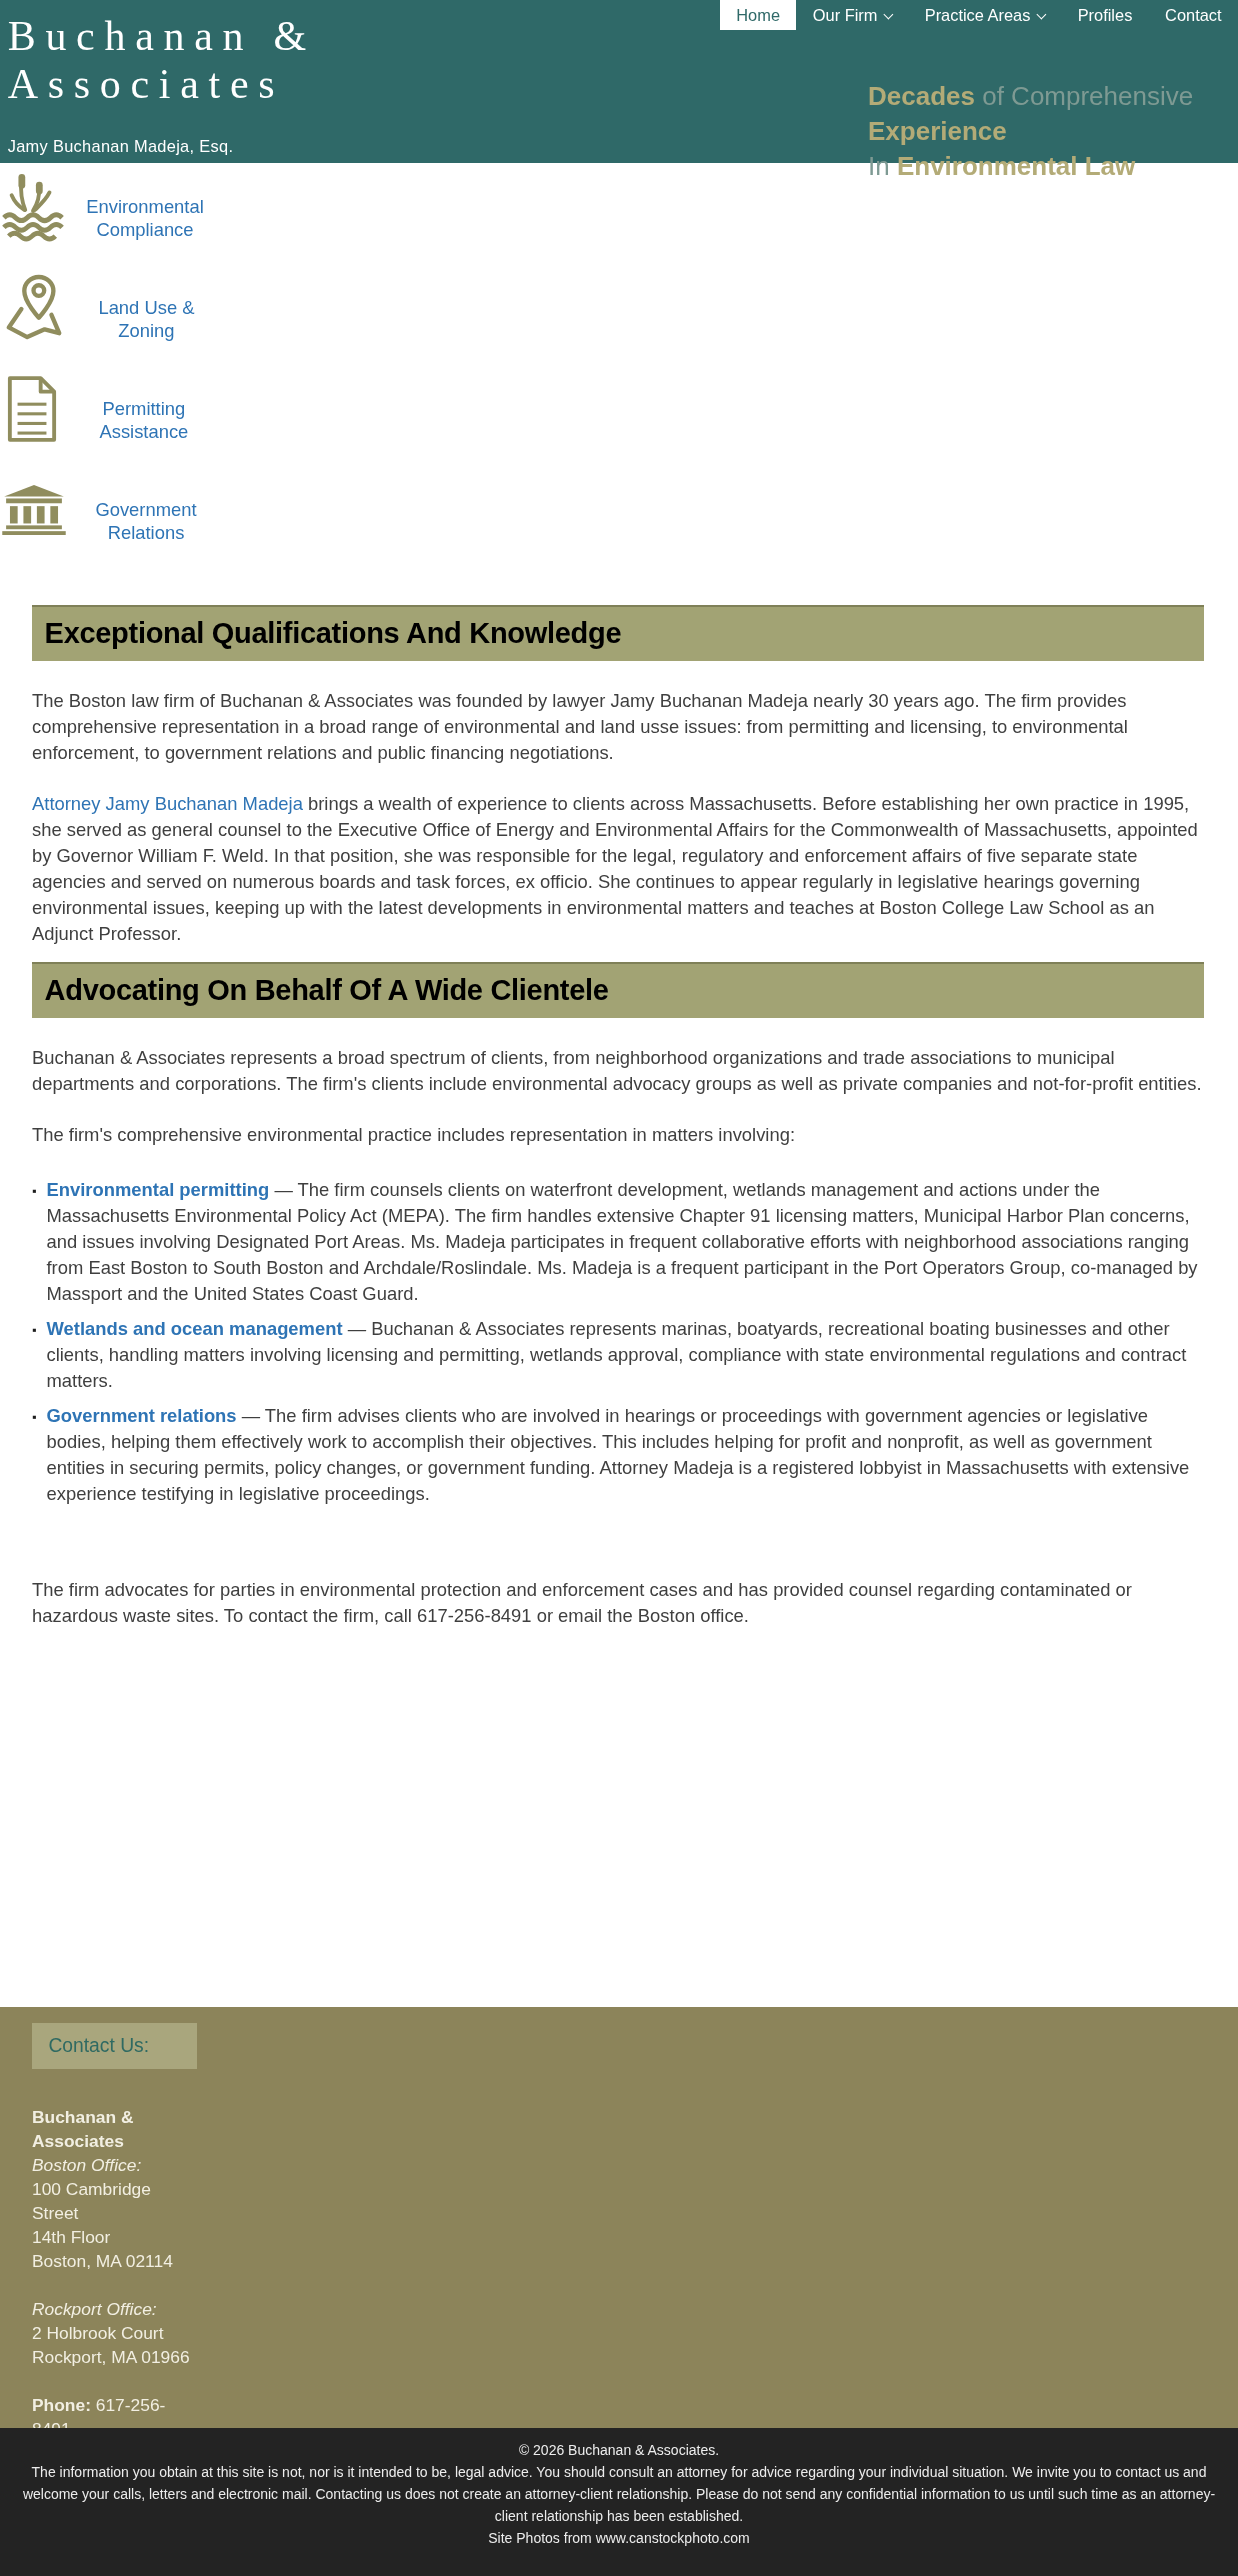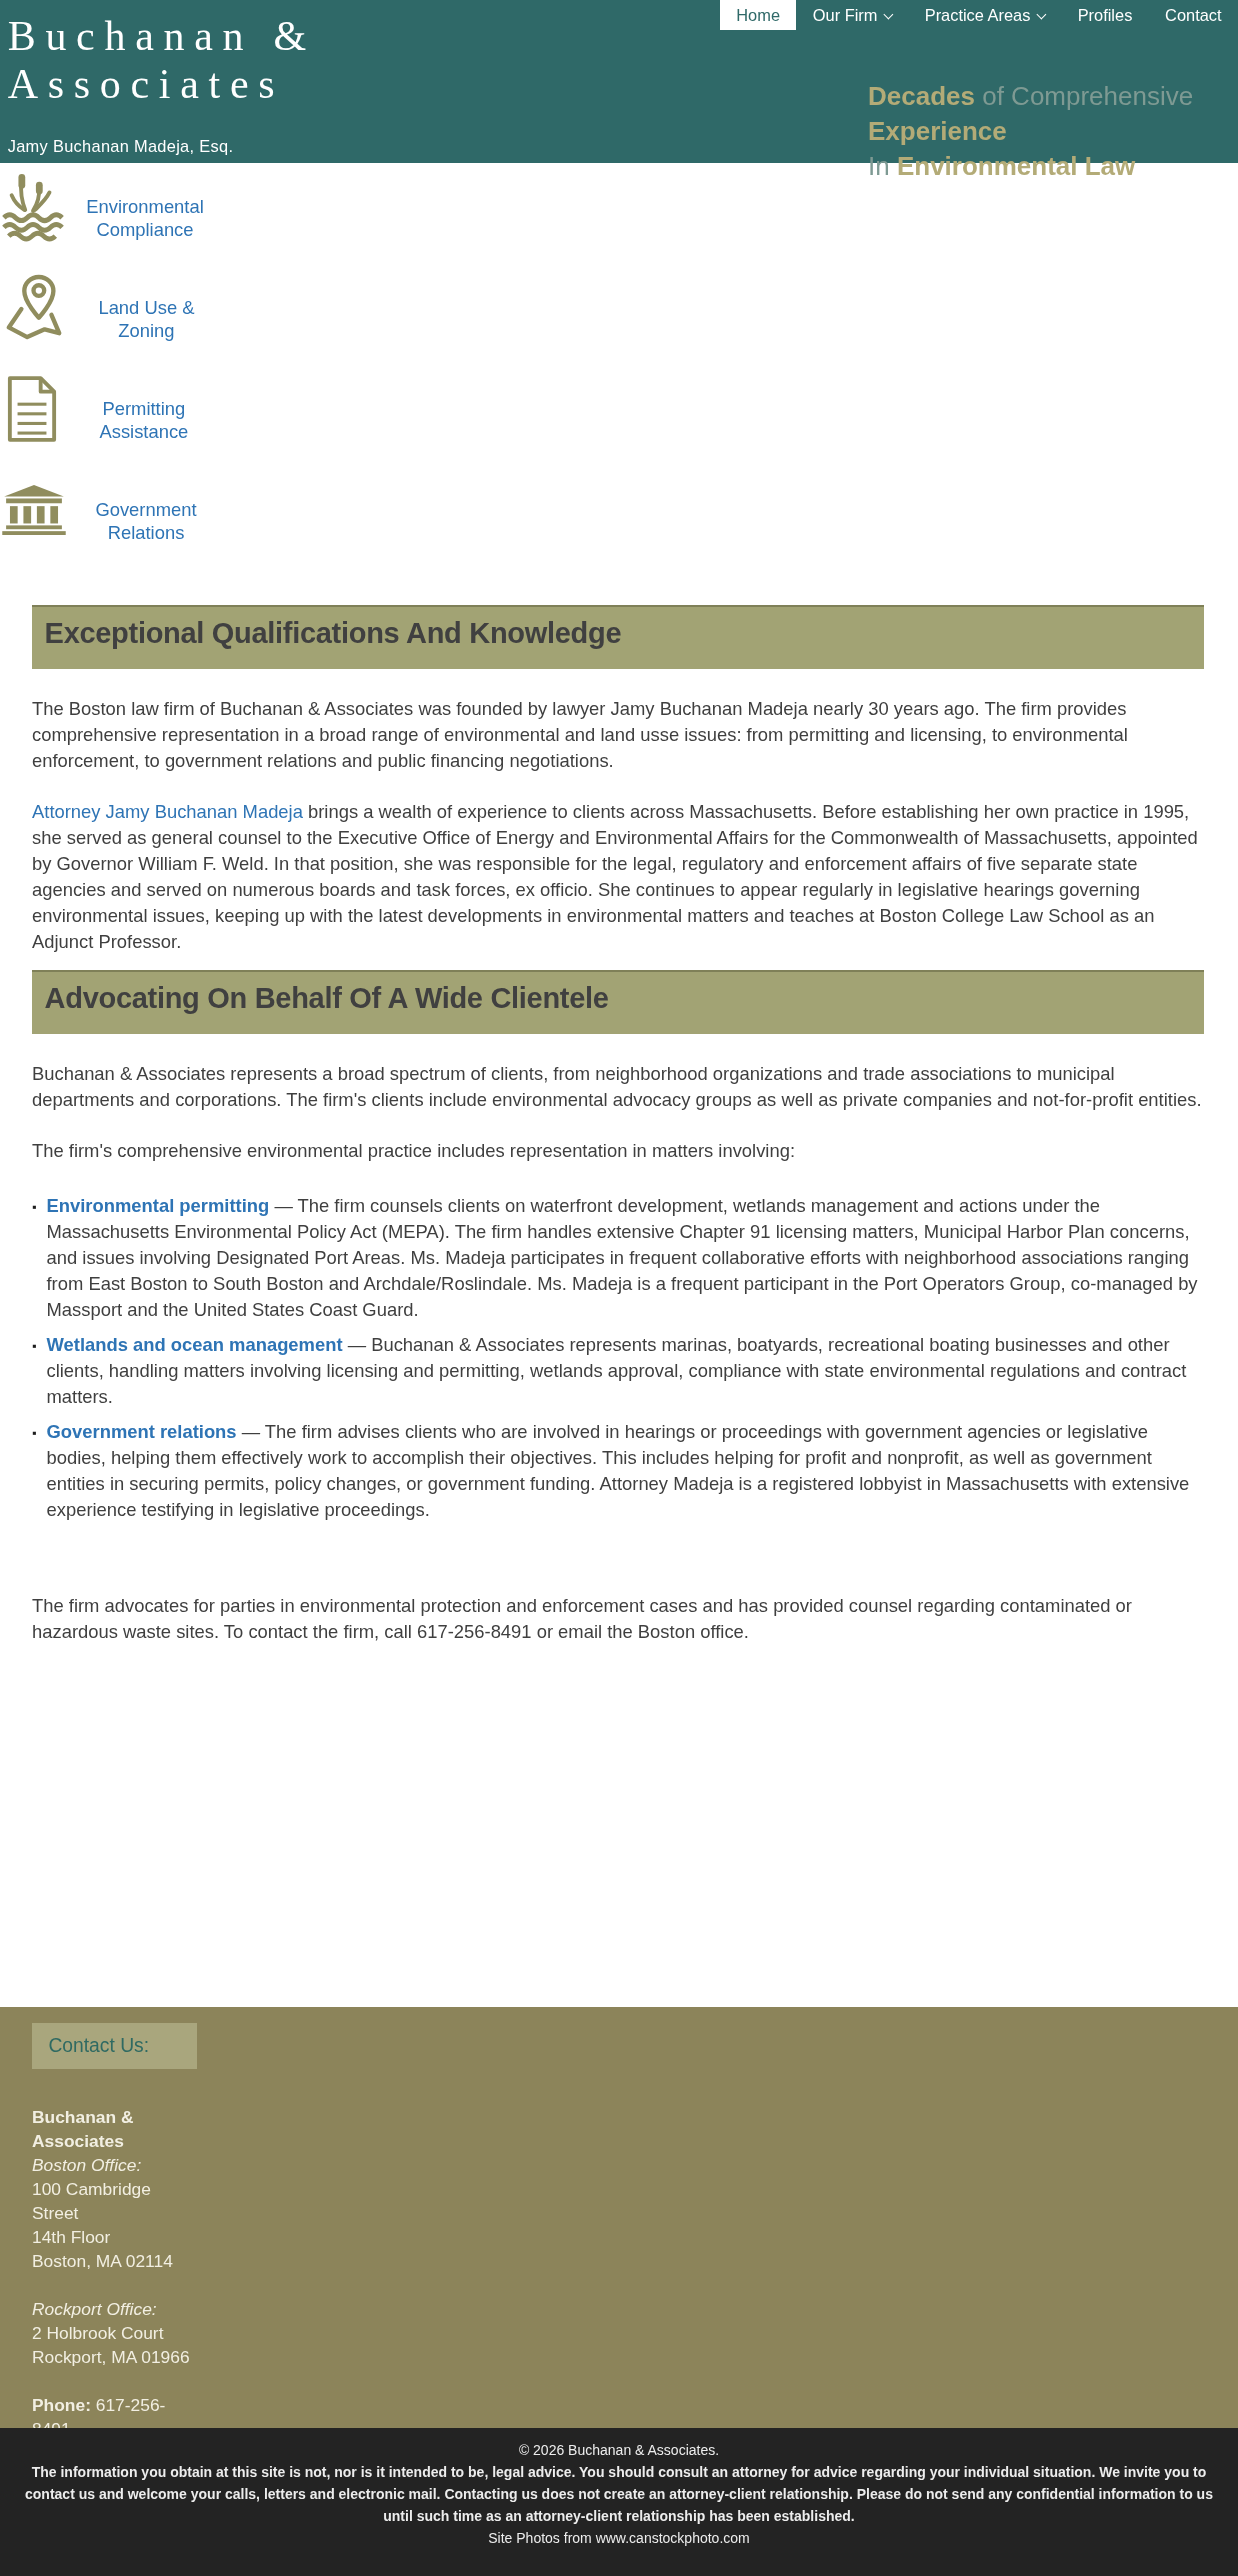--- a/index.html
+++ b/index.html
@@ -21,21 +21,21 @@
   .tag-muted { color:#7e9a93; font-weight:normal; }
 
   
   .practice { width:224px; padding-top:8.7px; display:flex; flex-direction:column; align-items:center; }
   .practice-item { display:flex; flex-direction:row; align-items:center; margin-bottom:31px; text-decoration:none; cursor:pointer; }
   .practice-icon { width:70px; height:70px; display:flex; align-items:center; justify-content:center; }
   .practice-label { margin-top:23px; color:#2e74b5; font-size:18.4px; line-height:23px; text-align:center; max-width:208px; }
 
   
   .main { margin:29px 34px 0 32px; width:1172px; }
-  .section-heading { height:64px; background:#a2a374; border-top:2.9px solid #7f8058; color:#404040;
+  .section-heading { height:56px; background:#a2a374; border-top:2.9px solid #7f8058; color:#000000;
     font-size:29px; font-weight:bold; letter-spacing:-0.3px; line-height:52px; padding-left:12.6px; }
   .section-heading + p { margin-top:27px; }
   .body-p { font-size:18.4px; line-height:26px; color:#3f3f3f; margin:25px 0 0 0; }
   .inline-link { color:#2e74b5; text-decoration:none; cursor:pointer; }
   .heading-gap { margin-top:15.5px; }
   .bullet-list { list-style:none; margin:29px 0 0 0; padding:0; }
   .bullet-list li { position:relative; padding-left:14.5px; font-size:18.4px; line-height:26px; color:#3f3f3f; margin-bottom:8.7px; }
   .bullet-list li::before { content:"▪"; position:absolute; left:0; top:1px; font-size:12.6px; color:#1d1d1d; }
   .bullet-lead { color:#2e74b5; font-weight:bold; text-decoration:none; cursor:pointer; }
   .closing-p { margin-top:70px; }
@@ -77,21 +77,21 @@
   
   .badge-women { position:relative; width:132px; height:106px; background:#fff; margin-left:37px; font-family:"Liberation Serif", serif; cursor:pointer; }
   .tw-w { position:absolute; left:7.7px; top:9.7px; font-size:56px; font-style:italic; color:#8e2f82; }
   .tw-top { position:absolute; left:81px; top:25px; font-size:16.4px; font-style:italic; color:#1a1a1a; }
   .tw-omen { position:absolute; left:54px; top:45px; font-size:24px; font-style:italic; color:#8e2f82; }
   .tw-oflaw { position:absolute; left:48px; top:71px; font-size:17.4px; font-style:italic; color:#1a1a1a; }
 
   
   .bottom-bar { position:absolute; top:2428px; left:0; width:1238px; height:148px; background:#232323;
     color:#ededed; text-align:center; font-size:14px; line-height:22px; padding-top:10.6px; }
-  .disclaimer { max-width:1211px; margin:0 auto;font-weight:bold; }
+  .disclaimer { max-width:1211px; margin:0 auto; }
 </style>
 </head>
 <body>
 
 <div class="page">
 
   <header class="site-header">
     <nav class="top-nav">
       <div class="nav-item active">Home</div>
       <div class="nav-item"><span>Our Firm</span><span class="chev"></span></div>

